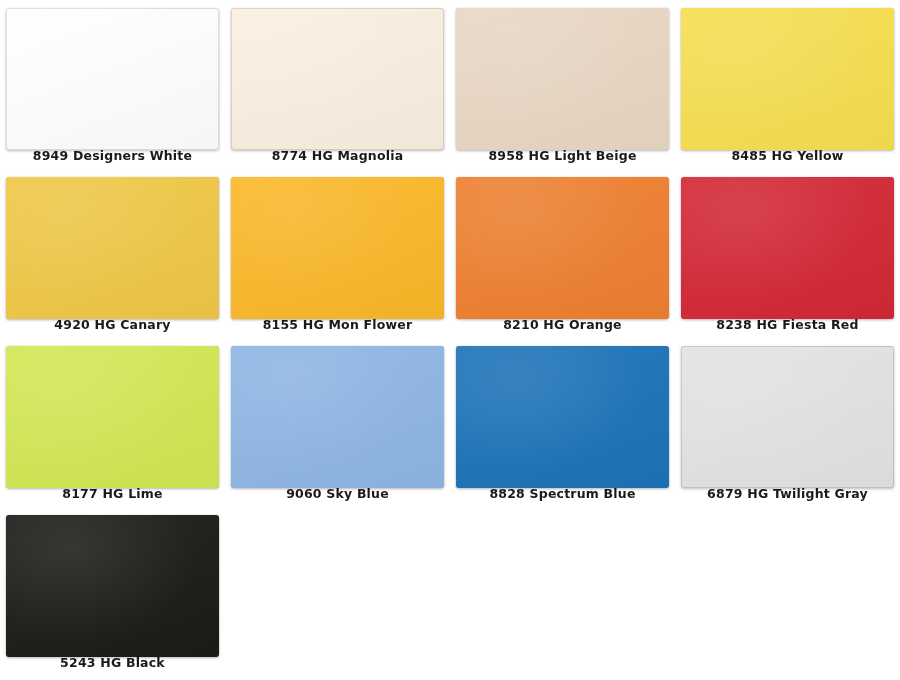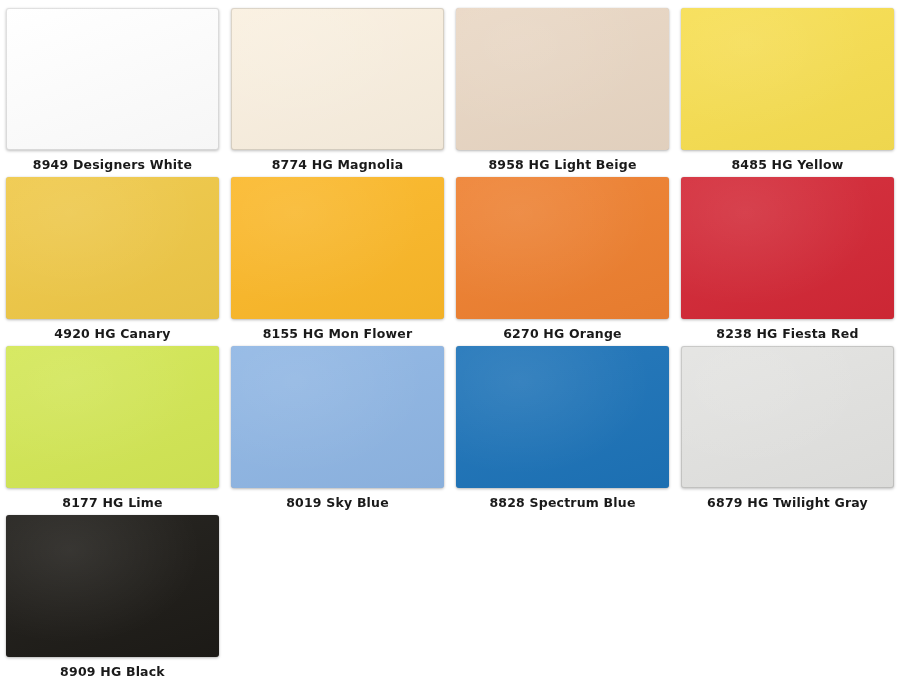--- a/index.html
+++ b/index.html
@@ -56,21 +56,21 @@
     inset: 0;
     background:
       radial-gradient(ellipse at 30% 25%, rgba(255,255,255,0.085), rgba(255,255,255,0) 62%),
       linear-gradient(160deg, rgba(255,255,255,0.05) 0%, rgba(0,0,0,0.035) 100%);
     pointer-events: none;
   }
   .chip.hairline {
     box-shadow: 0 1px 3px rgba(0,0,0,0.26), 0 0 0 1px rgba(0,0,0,0.13) inset;
   }
   .chip-label {
-    margin-top: 9px;
+    margin-top: 0;
     font-size: 12.5px;
     font-weight: bold;
     color: #1a1a1a;
     letter-spacing: 0.2px;
     text-align: center;
     line-height: 1;
     white-space: nowrap;
   }
 </style>
 </head>
@@ -110,57 +110,57 @@
     <div class="swatch-cell">
       <div class="chip-wrap">
         <div class="chip" style="background-color: rgb(251, 184, 41);"></div>
       </div>
       <div class="chip-label">8155 HG Mon Flower</div>
     </div>
     <div class="swatch-cell">
       <div class="chip-wrap">
         <div class="chip" style="background-color: rgb(238, 128, 48);"></div>
       </div>
-      <div class="chip-label">6270 HG Orange</div>
+      <div class="chip-label">8210 HG Orange</div>
     </div>
     <div class="swatch-cell">
       <div class="chip-wrap">
         <div class="chip" style="background-color: rgb(211, 40, 54);"></div>
       </div>
       <div class="chip-label">8238 HG Fiesta Red</div>
     </div>
     <div class="swatch-cell">
       <div class="chip-wrap">
         <div class="chip" style="background-color: rgb(211, 231, 85);"></div>
       </div>
       <div class="chip-label">8177 HG Lime</div>
     </div>
     <div class="swatch-cell">
       <div class="chip-wrap">
         <div class="chip" style="background-color: rgb(143, 182, 228);"></div>
       </div>
-      <div class="chip-label">8019 Sky Blue</div>
+      <div class="chip-label">9060 Sky Blue</div>
     </div>
     <div class="swatch-cell">
       <div class="chip-wrap">
         <div class="chip" style="background-color: rgb(29, 115, 184);"></div>
       </div>
       <div class="chip-label">8828 Spectrum Blue</div>
     </div>
     <div class="swatch-cell">
       <div class="chip-wrap">
         <div class="chip hairline" style="background-color: rgb(227, 227, 225);"></div>
       </div>
       <div class="chip-label">6879 HG Twilight Gray</div>
     </div>
     <div class="swatch-cell">
       <div class="chip-wrap">
         <div class="chip" style="background-color: rgb(29, 27, 23);"></div>
       </div>
-      <div class="chip-label">8909 HG Black</div>
+      <div class="chip-label">5243 HG Black</div>
     </div>
     <div class="swatch-cell empty">
       <div class="chip-wrap">
         <div class="chip"></div>
       </div>
       <div class="chip-label"></div>
     </div>
     <div class="swatch-cell empty">
       <div class="chip-wrap">
         <div class="chip"></div>

